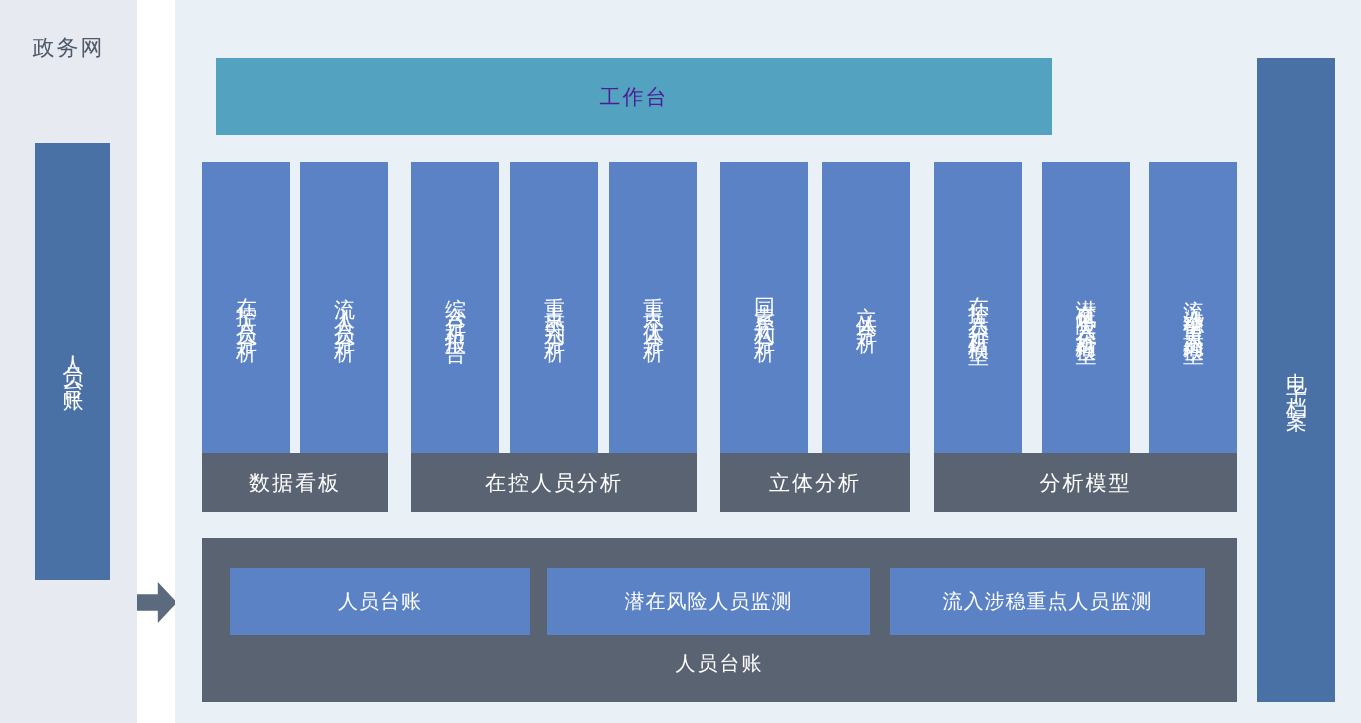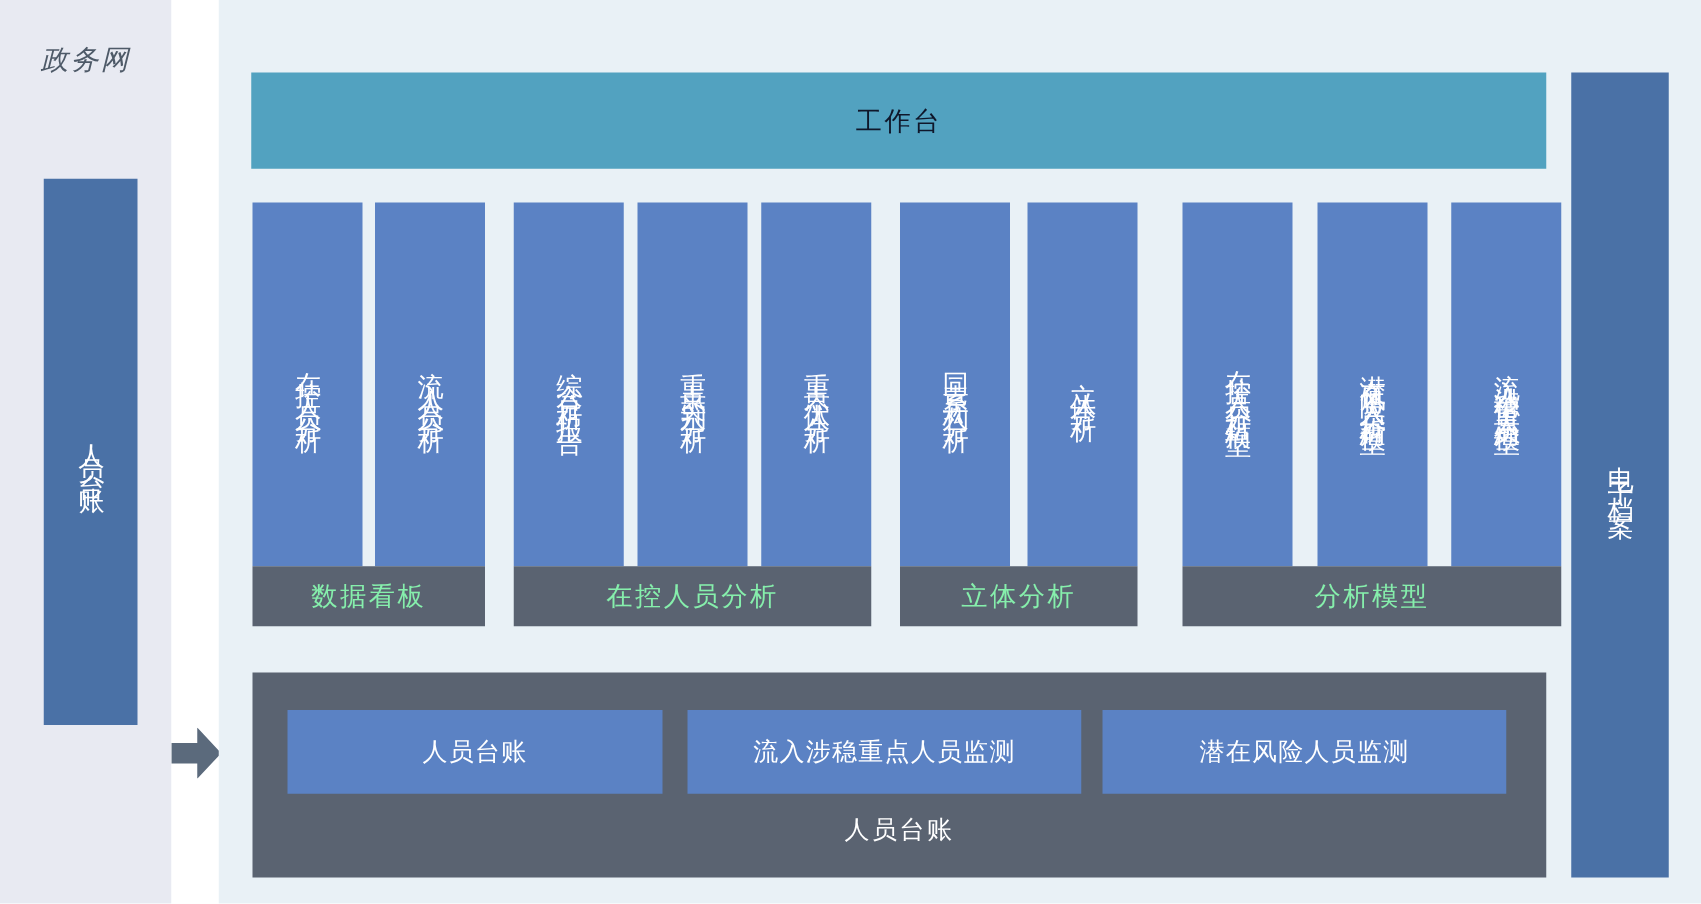--- a/index.html
+++ b/index.html
@@ -3,44 +3,44 @@
 <meta charset="utf-8">
 <style>
   html,body { margin:0; padding:0; background:#ffffff; }
   .canvas {
     position:relative; width:1361px; height:723px; background:#ffffff;
     font-family:"DejaVu Sans","Liberation Sans",sans-serif; overflow:hidden;
   }
   
   .left-panel { position:absolute; left:0; top:0; width:137px; height:723px; background:#e8eaf2; }
   .gov-title { position:absolute; top:33px; left:0; width:100%; text-align:center;
-               font-size:22px; color:#4e5a68; letter-spacing:2px;font-style:italic; }
+               font-size:22px; color:#4e5a68; letter-spacing:2px; }
   .vbar { display:flex; align-items:center; justify-content:center; }
   .left-vbar { position:absolute; left:35px; top:143px; width:75px; height:437px; background:#4a71a6; }
   .vtext { writing-mode:vertical-rl; text-orientation:upright; color:#ffffff;
            font-size:21px; letter-spacing:12px; line-height:1; }
   
   .arrow { position:absolute; left:137px; top:582px; width:40px; height:41px; background:#5b6a7c;
            clip-path:polygon(0 30%,52% 30%,52% 0,100% 50%,52% 100%,52% 70%,0 70%); }
   
   .main-panel { position:absolute; left:175px; top:0; width:1186px; height:723px; background:#e9f1f6; }
   .main-title { position:absolute; top:20px; left:0; width:100%; text-align:center;
                 font-size:20px; color:#454f5b; letter-spacing:2px; }
-  .workbench { position:absolute; left:26px; top:58px; width:1036px; height:77px; background:#52a2c0;
-               color:#0f172a; font-size:21px; letter-spacing:2px;
+  .workbench { position:absolute; left:41px; top:58px; width:836px; height:77px; background:#52a2c0;
+               color:#4c1d95; font-size:21px; letter-spacing:2px;
                display:flex; align-items:center; justify-content:center; }
   
   .groups-row { position:absolute; left:27px; top:162px; display:flex; }
   .group { display:flex; flex-direction:column; }
   .cols { display:flex; justify-content:space-between; height:291px; }
   .pillar { width:88px; background:#5b82c4; display:flex; align-items:center; justify-content:center; }
   .pillar .vtext { letter-spacing:9px; }
   .pillar .vtext.med  { letter-spacing:7px; }
   .pillar .vtext.long { letter-spacing:5px; }
-  .group-label { height:48px; margin-top:0; background:#5a6371; color:#86efac; font-size:21px;
+  .group-label { height:59px; margin-top:0; background:#5a6371; color:#ffffff; font-size:21px;
                  letter-spacing:2px; display:flex; align-items:center; justify-content:center; }
   
   .bottom-panel { position:absolute; left:27px; top:538px; width:1035px; height:164px; background:#5a6371; }
   .btn-row { position:absolute; top:30px; left:0; width:100%; display:flex; }
   .bp-btn { height:67px; background:#5b82c4; color:#ffffff; font-size:20px; letter-spacing:1px;
             display:flex; align-items:center; justify-content:center; }
   .bp-label { position:absolute; top:112px; left:0; width:100%; text-align:center;
               color:#ffffff; font-size:20px; letter-spacing:2px; }
   
   .right-vbar { position:absolute; left:1082px; top:58px; width:78px; height:644px; background:#4a71a6; }
@@ -97,42 +97,42 @@
           <div class="pillar">
             <span class="vtext">同素异构分析</span>
           </div>
           <div class="pillar">
             <span class="vtext">立体分析</span>
           </div>
         </div>
         <div class="group-label">立体分析</div>
       </div>
 
-      <div class="group" style="width:303px;margin-left:36px">
+      <div class="group" style="width:303px;margin-left:24px">
         <div class="cols">
           <div class="pillar">
             <span class="vtext med">在控人员分析模型</span>
           </div>
           <div class="pillar">
             <span class="vtext long">潜在风险人员分析模型</span>
           </div>
           <div class="pillar">
             <span class="vtext long">流入涉稳重点人员模型</span>
           </div>
         </div>
         <div class="group-label">分析模型</div>
       </div>
 
     </div>
 
     <div class="bottom-panel">
       <div class="btn-row">
         <div class="bp-btn" style="margin-left:28px;width:300px">人员台账</div>
+        <div class="bp-btn" style="margin-left:17px;width:323px">潜在风险人员监测</div>
         <div class="bp-btn" style="margin-left:20px;width:315px">流入涉稳重点人员监测</div>
-        <div class="bp-btn" style="margin-left:17px;width:323px">潜在风险人员监测</div>
       </div>
       <div class="bp-label">人员台账</div>
     </div>
 
     <div class="vbar right-vbar">
       <span class="vtext">电子档案</span>
     </div>
   </div>
 
 </div>

